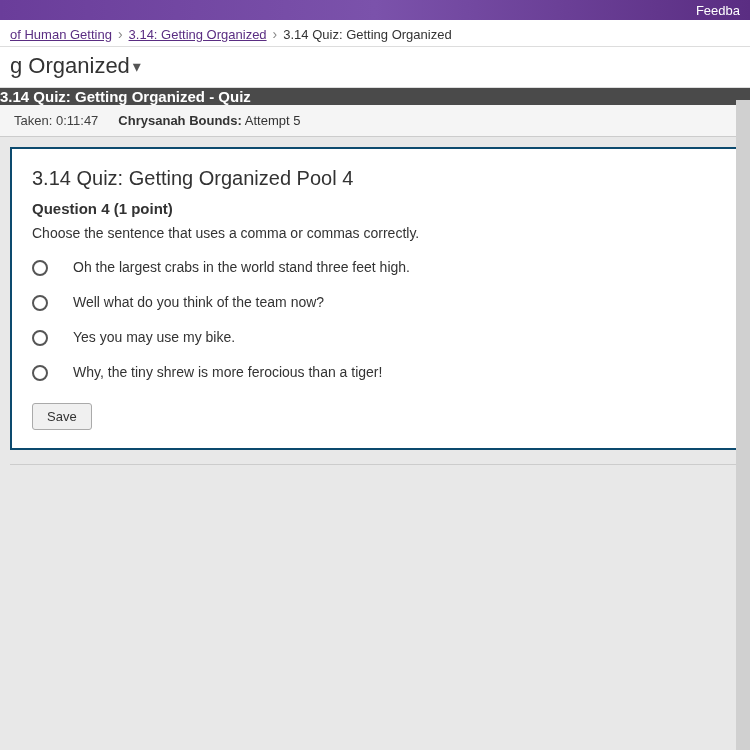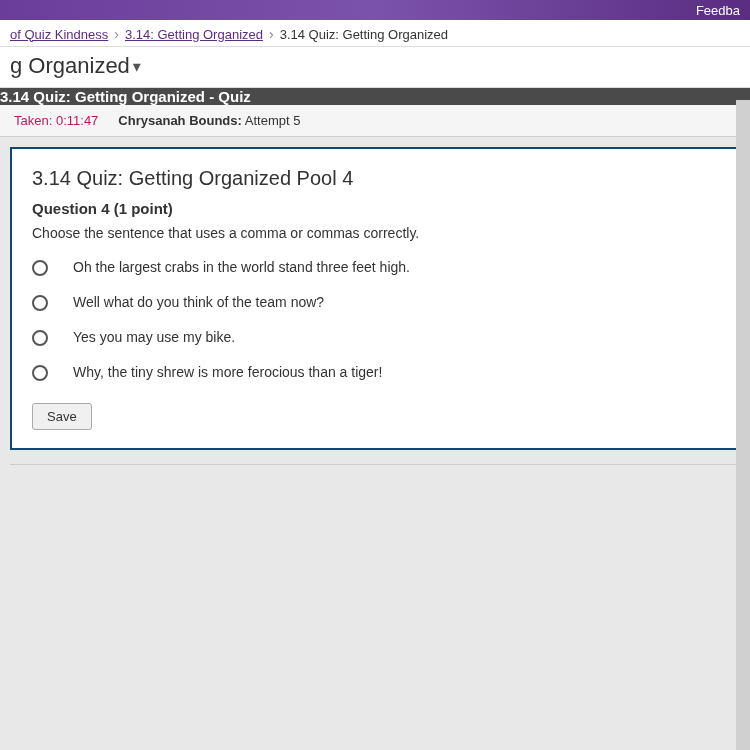--- a/index.html
+++ b/index.html
@@ -102,21 +102,21 @@
     .quiz-meta {
       background: #f5f5f5;
       padding: 8px 14px;
       display: flex;
       align-items: center;
       gap: 20px;
       border-bottom: 1px solid #ccc;
       font-size: 13px;
       color: #333;
     }
-    .quiz-meta-time { color: #be185d; }
+    .quiz-meta-time { color: #404040; }
     .quiz-meta-user { }
     .quiz-meta-user strong { font-weight: bold; }
 
     
     .quiz-pool {
       background: #ffffff;
       margin: 10px;
       padding: 18px 20px;
       border: 2px solid #0c4a6e;
     }
@@ -192,21 +192,21 @@
   </style>
 </head>
 <body>
 
 <div class="top-bar">
   <span class="top-bar-feedback">Feedba</span>
 </div>
 
 <div class="breadcrumb-bar">
   <div class="breadcrumb">
-    <span class="breadcrumb-item">of Quiz Kindness</span>
+    <span class="breadcrumb-item">of Human Getting</span>
     <span class="breadcrumb-separator">›</span>
     <span class="breadcrumb-item">3.14: Getting Organized</span>
     <span class="breadcrumb-separator">›</span>
     <span class="breadcrumb-current">3.14 Quiz: Getting Organized</span>
   </div>
 </div>
 
 <div class="page-title-bar">
   <div class="page-title">
     <span>g Organized</span>

